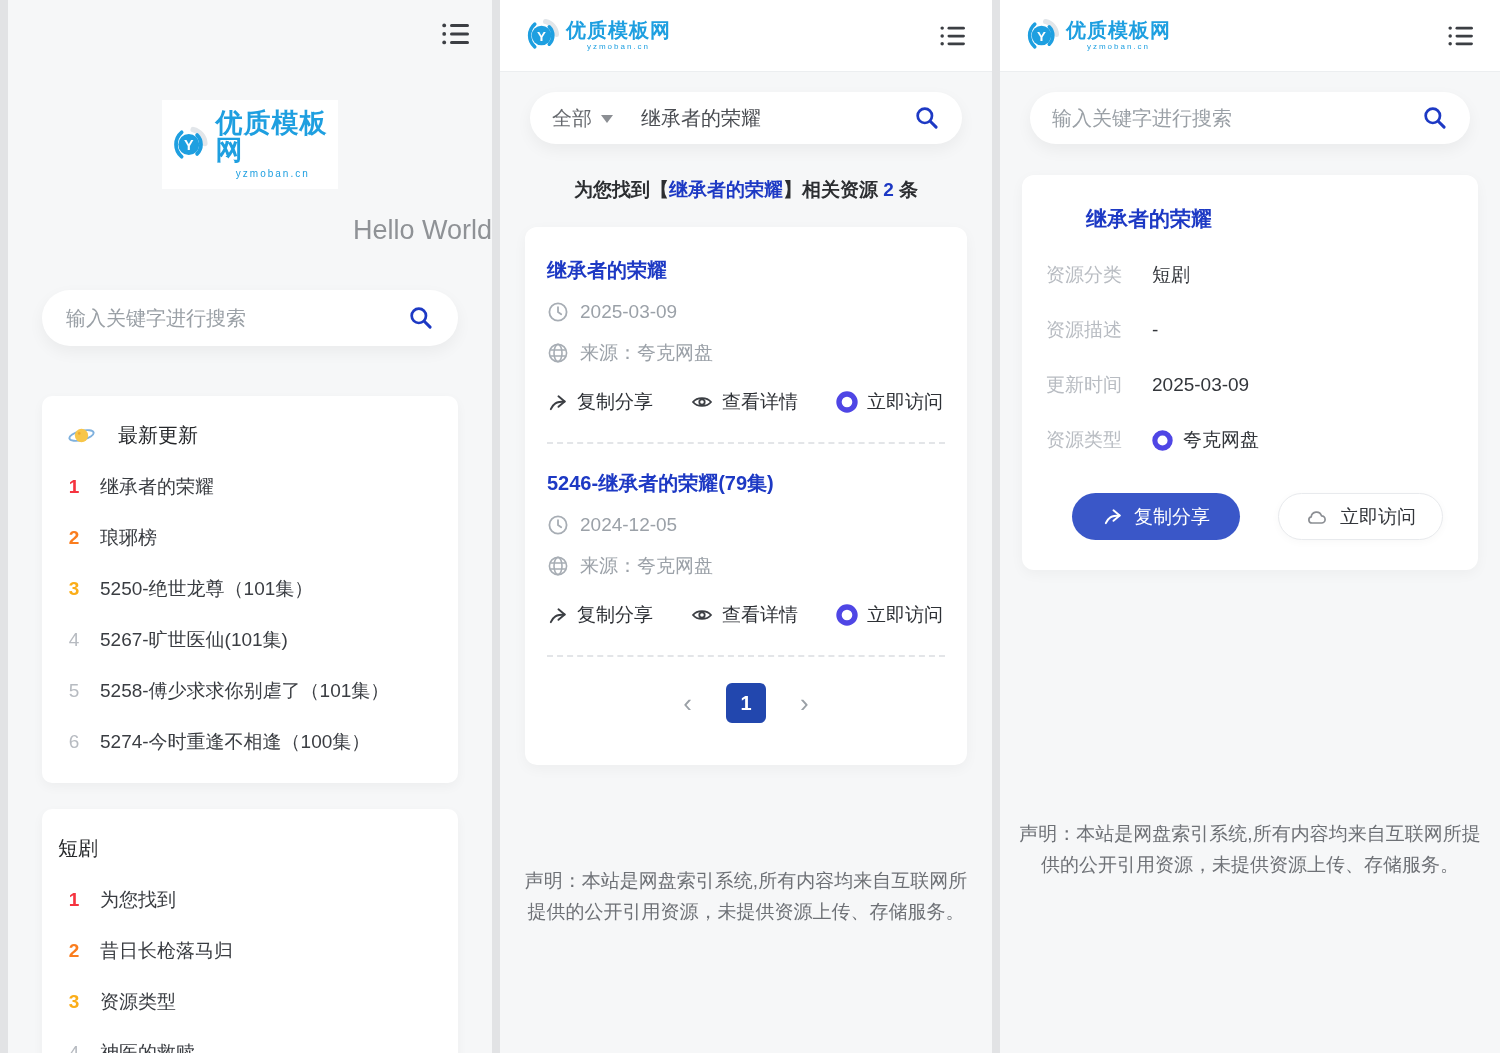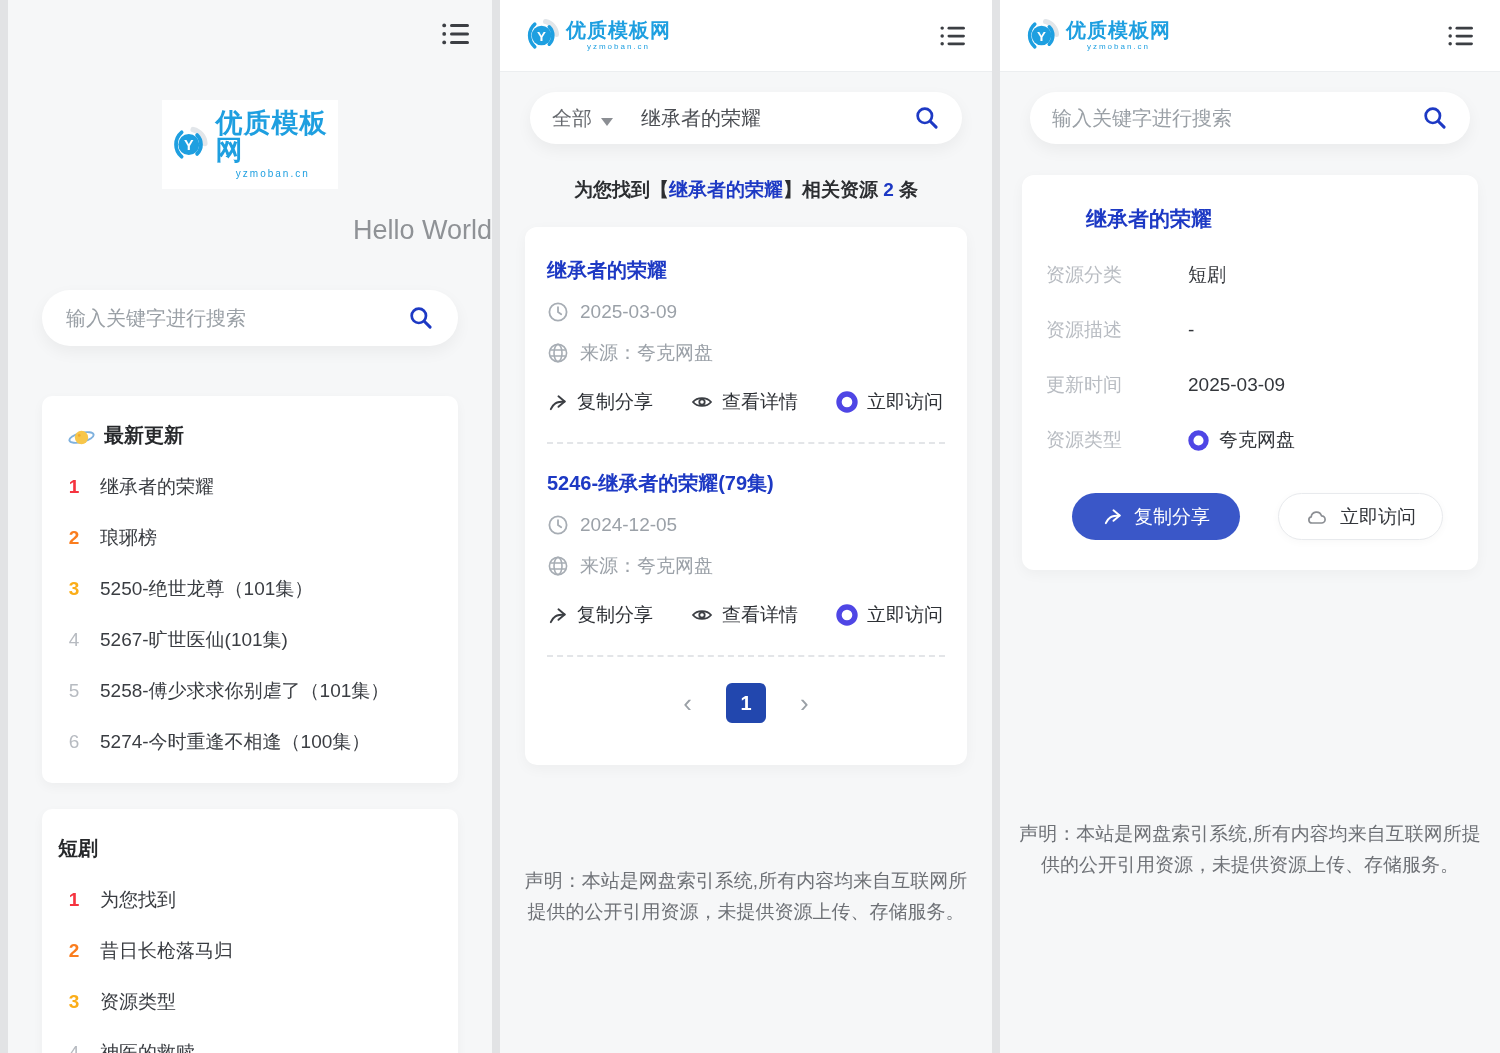--- a/index.html
+++ b/index.html
@@ -33,31 +33,31 @@
   .search-pill { margin:44px 34px 0; height:56px; background:#fff; border-radius:28px;
     display:flex; align-items:center; padding:0 24px; box-shadow:0 6px 16px rgba(0,0,0,.05); }
   .search-pill input { flex:1; border:0; outline:0; background:transparent;
     font-size:20px; color:#4a4d52; font-family:inherit; }
   .search-pill input::placeholder { color:#9aa0a6; }
   .search-btn { background:none; border:0; padding:0; cursor:pointer; display:flex; }
 
   .card { margin:50px 34px 0; background:#fff; border-radius:10px;
     padding:26px 24px 16px; box-shadow:0 4px 12px rgba(0,0,0,.04); }
   .card.second { margin-top:26px; padding-left:14px; }
-  .card-head { display:flex; align-items:flex-end; gap:9px;
-    font-size:20px; font-weight:700; color:#26282b; padding-left:2px; }
+  .card-head { display:flex; align-items:center; gap:23px;
+    font-size:20px; font-weight:400; color:#26282b; padding-left:2px; }
   .rank-list { margin-top:12px; }
   .rank-row { display:flex; align-items:center; gap:18px; height:51px;
     font-size:19px; color:#3a3d42; cursor:pointer; }
   .rank-num { width:16px; text-align:center; font-weight:700; font-size:19px; flex:none; }
   .rk1 { color:#f5333f; } .rk2 { color:#fa7d1e; } .rk3 { color:#fbad17; } .rkx { color:#b7bbc1; font-weight:400; }
 
   
   .search-pill.compact { margin:20px 30px 0; height:52px; border-radius:26px; padding:0 22px; }
-  .filter { display:flex; align-items:flex-end; gap:9px; margin-right:28px;
+  .filter { display:flex; align-items:center; gap:9px; margin-right:28px;
     color:#66696e; font-size:20px; cursor:pointer; background:none; border:0; font-family:inherit; }
   .caret { width:0; height:0; border:6px solid transparent; border-top:8px solid #8b8e93; margin-top:7px; }
 
   .summary { margin-top:33px; text-align:center; font-size:19px; font-weight:700; color:#2c2e31; }
   .summary .kw, .summary .count { color:#1d39c4; }
 
   .results-card { margin:24px 25px 0; background:#fff; border-radius:12px;
     padding:30px 22px 42px; box-shadow:0 4px 14px rgba(0,0,0,.04); }
   .result-title { font-size:20px; font-weight:700; color:#1d39c4; cursor:pointer; display:inline-block; }
   .meta-row { display:flex; align-items:center; gap:11px; margin-top:17px;
@@ -74,21 +74,21 @@
     display:flex; align-items:center; justify-content:center; font-weight:700; font-size:20px; cursor:pointer; }
 
   .footer-note { margin:100px 16px 0; text-align:center; font-size:19px;
     line-height:31px; color:#6e7176; }
   .p3 .footer-note { margin-top:248px; }
 
   
   .detail-card { margin:31px 22px 0 22px; background:#fff; border-radius:12px;
     padding:26px 24px 30px; box-shadow:0 4px 14px rgba(0,0,0,.04); }
   .detail-title { font-size:21px; font-weight:700; color:#1d39c4; margin:4px 0 0 40px; }
-  .field-row { display:flex; align-items:center; margin-top:29px; font-size:19px;gap:36px; }
+  .field-row { display:flex; align-items:center; margin-top:29px; font-size:19px; }
   .field-row:first-of-type { margin-top:36px; }
   .field-label { width:86px; flex:none; color:#b8bcc2; }
   .field-value { margin-left:20px; color:#33363b; display:flex; align-items:center; gap:10px; min-height:24px; }
   .detail-buttons { display:flex; align-items:center; gap:38px; margin-top:40px; margin-left:26px; }
   .btn-primary { height:47px; padding:0 30px; border-radius:24px; border:0; background:#3a57c8;
     color:#fff; font-size:19px; font-weight:500; display:flex; align-items:center; gap:11px;
     cursor:pointer; font-family:inherit; }
   .btn-outline { height:47px; padding:0 26px; border-radius:24px; background:#fff;
     border:1px solid #e8eaed; color:#33363b; font-size:19px; display:flex; align-items:center; gap:11px;
     cursor:pointer; font-family:inherit; box-shadow:0 2px 8px rgba(0,0,0,.03); }

